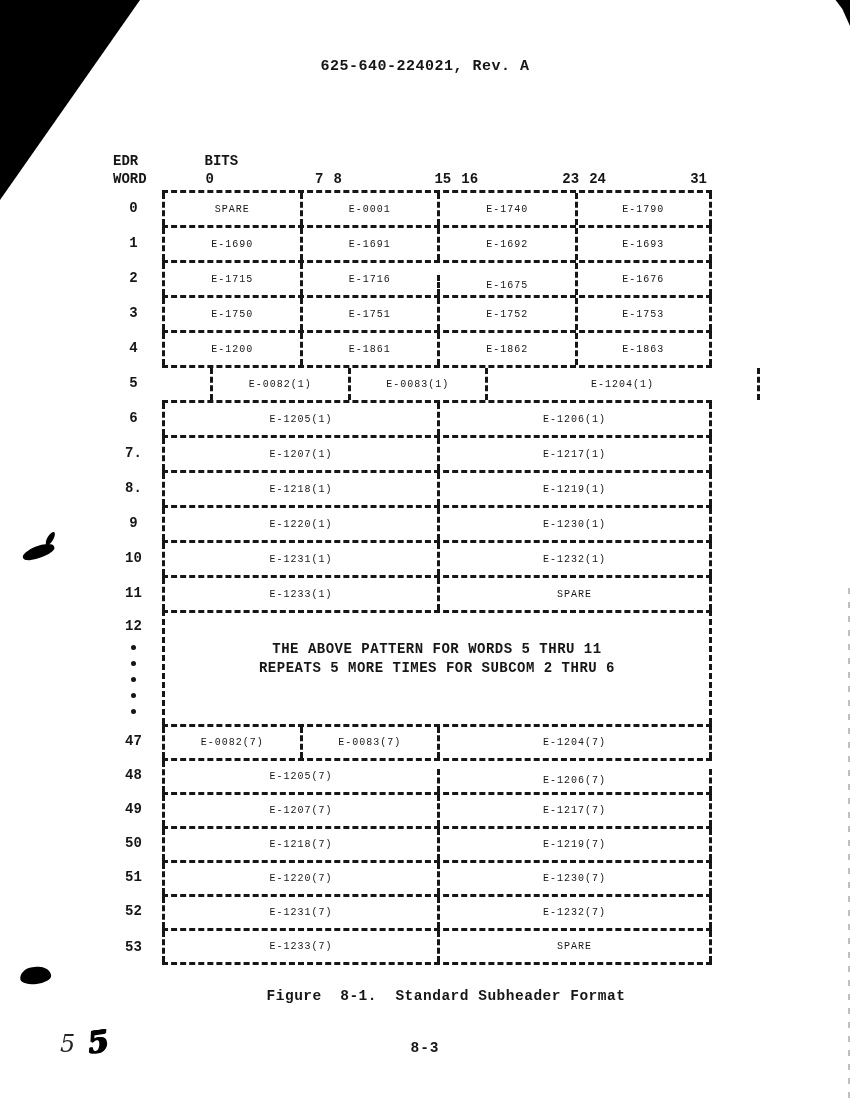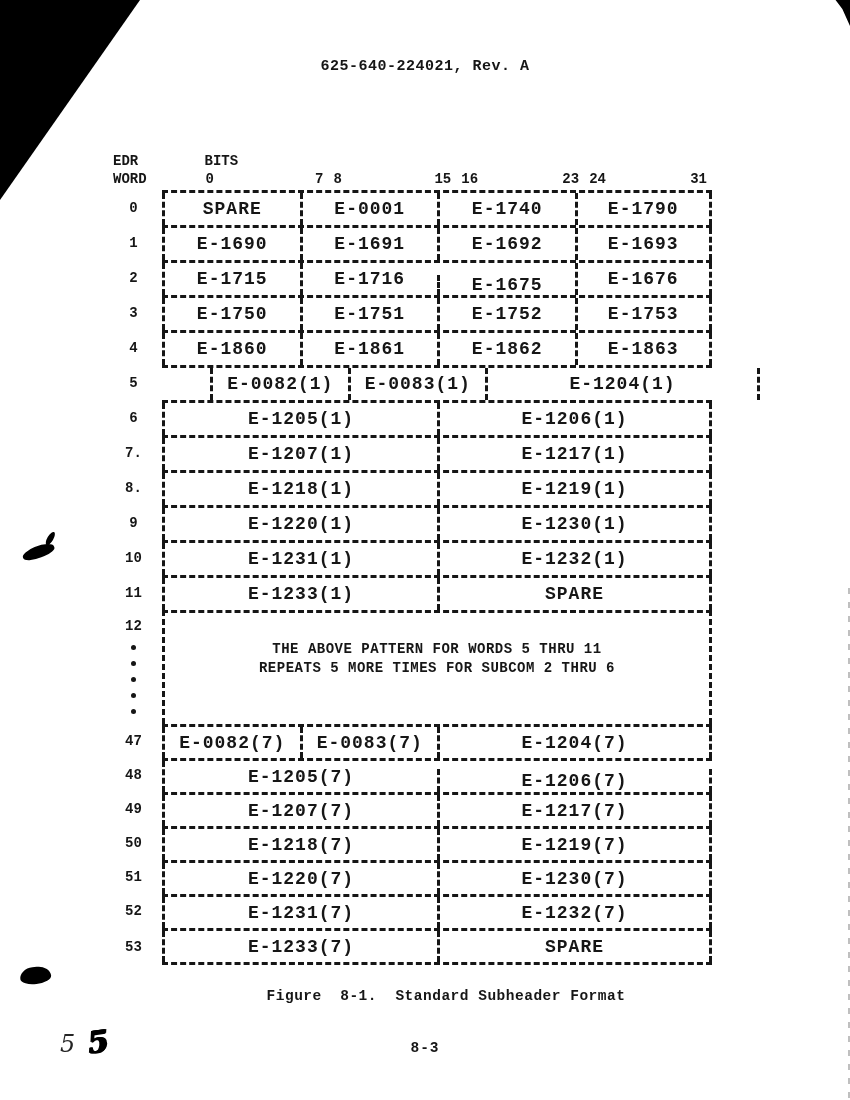--- a/index.html
+++ b/index.html
@@ -32,21 +32,21 @@
   .bit-col{flex:1;display:flex;justify-content:space-between;padding:0 5px;box-sizing:border-box;}
 
   .trow{display:flex;}
   .word-cell{width:57px;display:flex;align-items:center;justify-content:center;
              font-weight:bold;font-size:14px;box-sizing:border-box;}
   .row-box{display:flex;width:550px;border-top:3px dashed #161616;box-sizing:border-box;}
   .sec-top .row-box{height:35px;}
   .sec-bottom .row-box{height:34px;}
   .row-box.last{border-bottom:3px dashed #161616;height:37px;}
   .cell{display:flex;align-items:center;justify-content:center;border-left:3px dashed #161616;
-        box-sizing:border-box;font-weight:bold;font-size:18px;letter-spacing:1px;}
+        box-sizing:border-box;font-weight:normal;font-size:10px;letter-spacing:1px;}
   .cell:last-child{border-right:3px dashed #161616;}
 
   .note-box{width:550px;height:114px;box-sizing:border-box;
             border-left:3px dashed #161616;border-right:3px dashed #161616;border-top:3px dashed #161616;
             display:flex;flex-direction:column;align-items:center;justify-content:center;
             padding-bottom:20px;font-weight:bold;font-size:14px;line-height:19px;letter-spacing:.5px;}
   .note-word{flex-direction:column;justify-content:flex-start;padding-top:8px;gap:11px;}
   .vdot{width:5px;height:5px;border-radius:50%;background:#161616;}
 
   .caption{position:absolute;top:988px;left:0;width:100%;text-align:center;
@@ -134,21 +134,21 @@
           <div class="row-box">
             <div class="cell" style="flex: 0 0 25%;">E-1750</div>
             <div class="cell" style="flex: 0 0 25%;">E-1751</div>
             <div class="cell" style="flex: 0 0 25%;">E-1752</div>
             <div class="cell" style="flex: 0 0 25%;">E-1753</div>
           </div>
         </div>
         <div class="trow sec-top">
           <div class="word-cell">4</div>
           <div class="row-box">
-            <div class="cell" style="flex: 0 0 25%;">E-1860</div>
+            <div class="cell" style="flex: 0 0 25%;">E-1200</div>
             <div class="cell" style="flex: 0 0 25%;">E-1861</div>
             <div class="cell" style="flex: 0 0 25%;">E-1862</div>
             <div class="cell" style="flex: 0 0 25%;">E-1863</div>
           </div>
         </div>
         <div class="trow sec-top">
           <div class="word-cell">5</div>
           <div class="row-box">
             <div class="cell" style="flex: 0 0 25%; margin-left: 48px;">E-0082(1)</div>
             <div class="cell" style="flex: 0 0 25%;">E-0083(1)</div>

